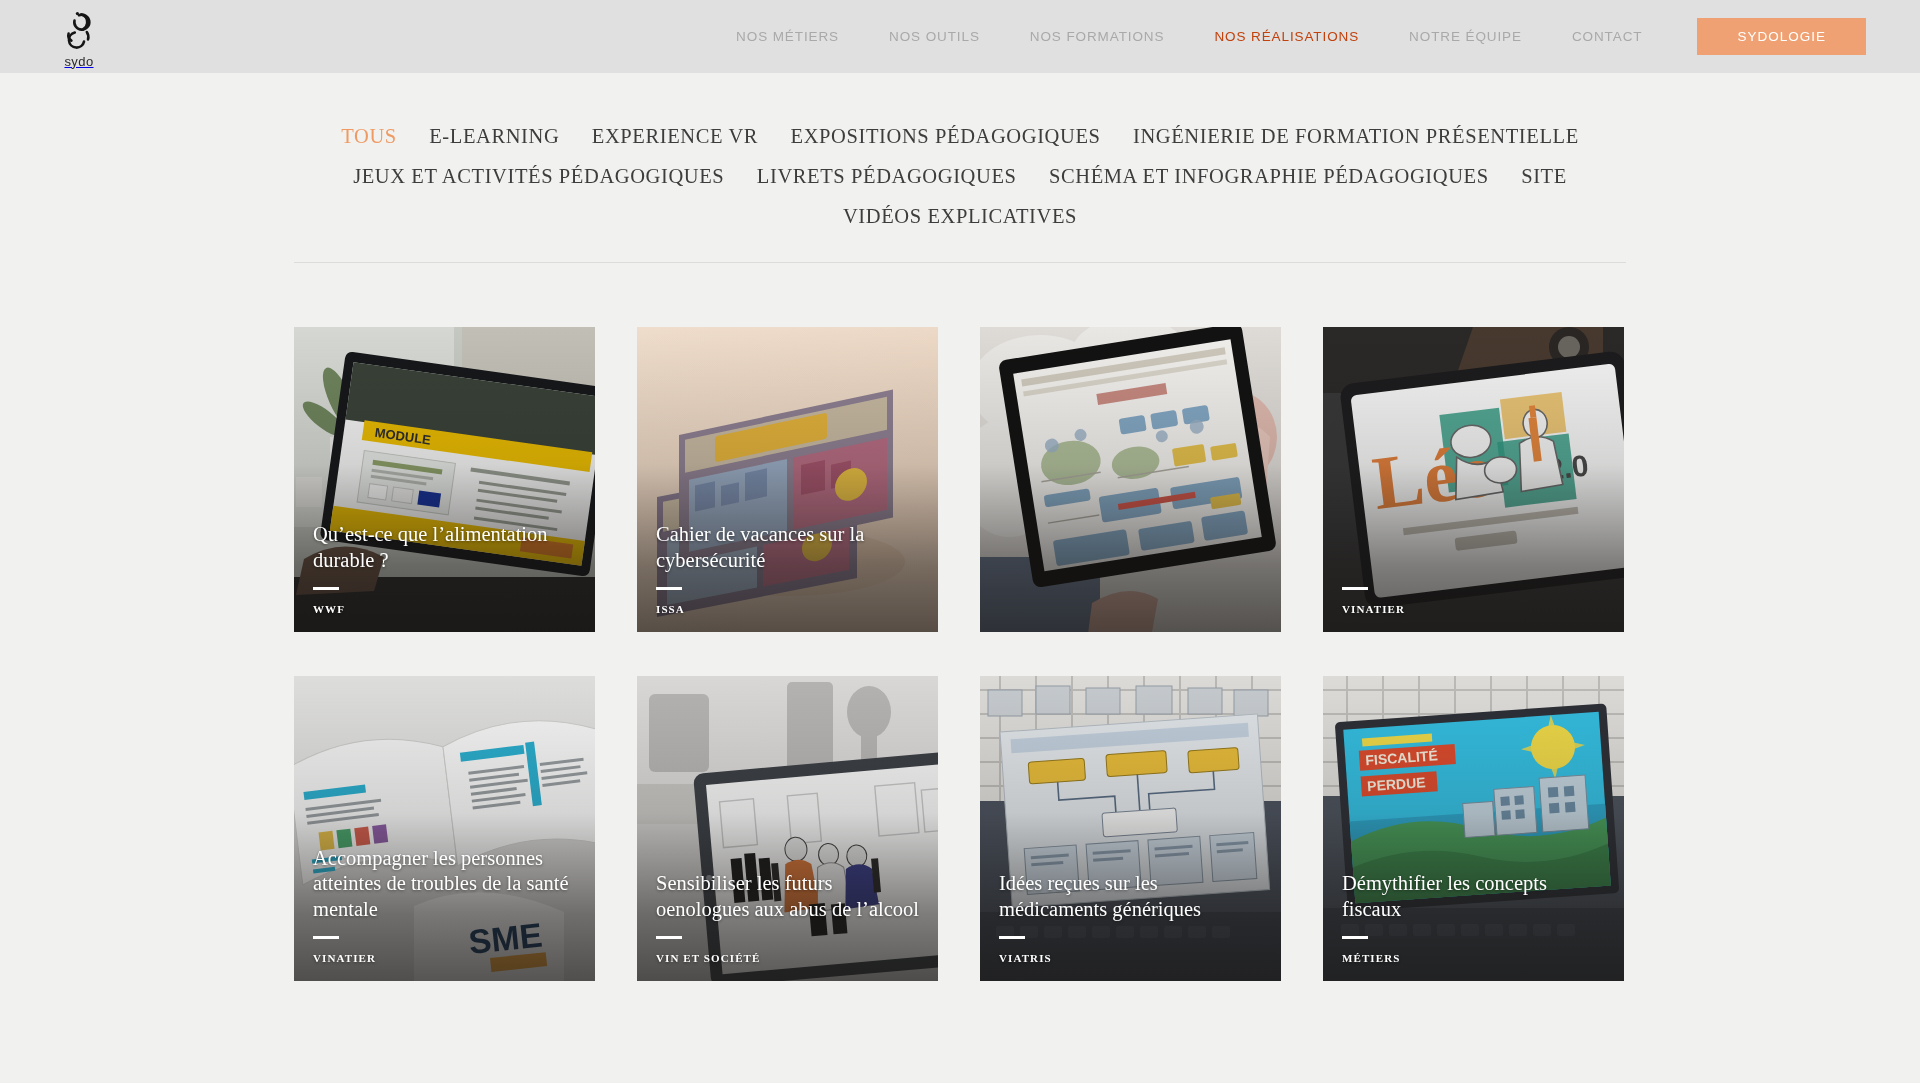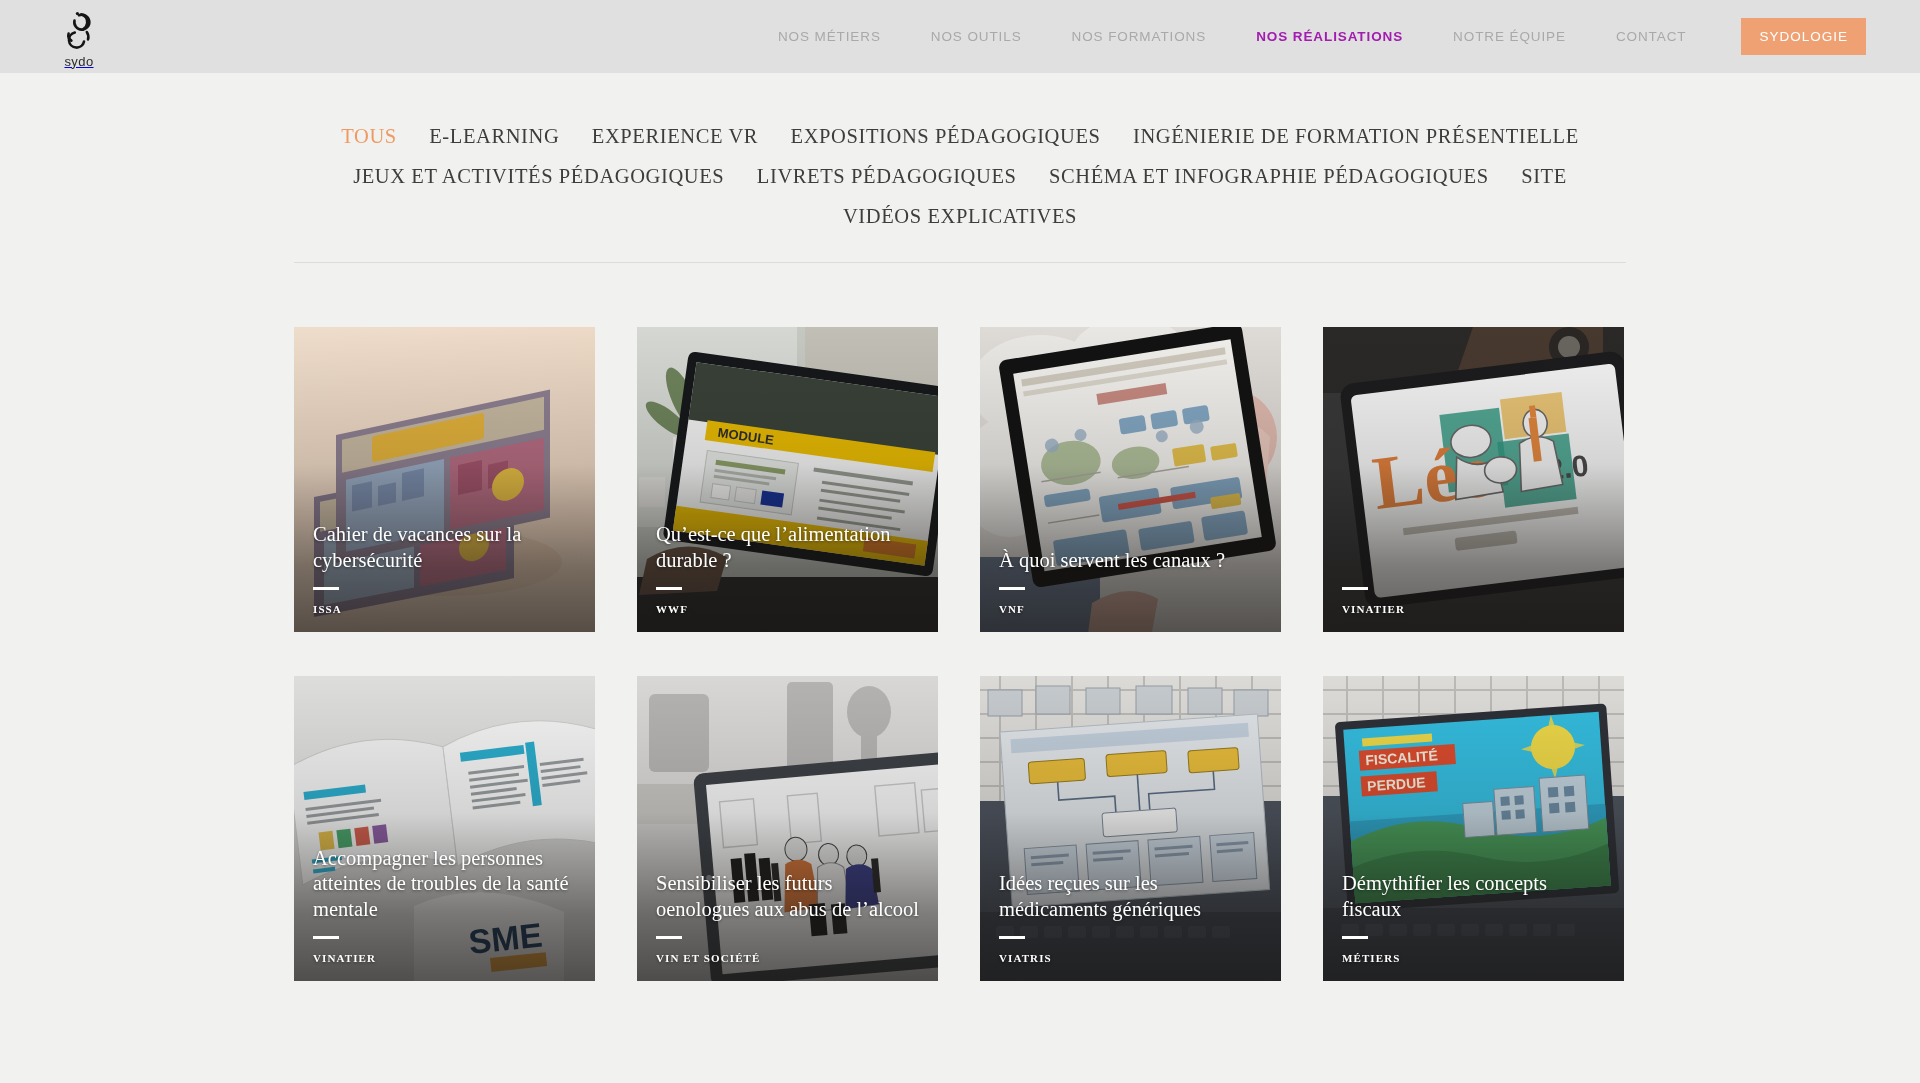--- a/index.html
+++ b/index.html
@@ -54,29 +54,29 @@
   .nav-link {
     font-size: 13.5px;
     letter-spacing: .9px;
     color: #a9a9a9;
     text-decoration: none;
     padding: 0 21px;
     white-space: nowrap;
     font-weight: 400;
     cursor: pointer;
   }
-  .nav-link.is-active { color: #a21caf; font-weight: 700; }
+  .nav-link.is-active { color: #c2410c; font-weight: 400; }
 
   .nav-cta {
     margin-left: 26px;
     background: #efa173;
     color: #ffffff;
     font-size: 13.5px;
     letter-spacing: 1px;
-    padding: 11px 18px;
+    padding: 11px 40px;
     text-decoration: none;
     display: inline-block;
     cursor: pointer;
     border: none;
     font-family: "Liberation Sans", sans-serif;
   }
 
   
   .filter-wrap {
     padding: 44px 0 15px;
@@ -210,66 +210,20 @@
       <a class="filter-link" href="#">LIVRETS PÉDAGOGIQUES</a>
       <a class="filter-link" href="#">SCHÉMA ET INFOGRAPHIE PÉDAGOGIQUES</a>
       <a class="filter-link" href="#">SITE</a>
       <a class="filter-link" href="#">VIDÉOS EXPLICATIVES</a>
     </div>
 
   </div>
 </section>
 
 <main class="projects">
-
-  <a class="card" href="#">
-    <div class="card-media">
-      <svg viewBox="0 0 301 305" preserveAspectRatio="xMidYMid slice" aria-hidden="true">
-        <defs>
-          <linearGradient id="c1bg" x1="0" y1="0" x2="0.3" y2="1">
-            <stop offset="0" stop-color="#fbe8d6"></stop>
-              <stop offset="1" stop-color="#f3d9c2"></stop>
-          </linearGradient>
-        </defs>
-        <rect width="301" height="305" fill="url(#c1bg)"></rect>
-        <ellipse cx="150" cy="235" rx="118" ry="34" fill="#e3c4a9" opacity=".55"></ellipse>
-        <g transform="translate(20,170) skewY(-11)">
-          <rect width="200" height="120" fill="#8e7f96"></rect>
-          <rect x="6" y="6" width="188" height="30" fill="#d9c9b0"></rect>
-          <rect x="34" y="9" width="96" height="23" rx="3" fill="#e8b73a"></rect>
-          <rect x="10" y="44" width="90" height="66" fill="#a8b9cf"></rect>
-          <rect x="106" y="44" width="86" height="66" fill="#c0738a"></rect>
-          <circle cx="160" cy="80" r="15" fill="#efc245"></circle>
-        </g>
-        <g transform="translate(42,108) skewY(-12)">
-          <rect width="214" height="128" fill="#938497"></rect>
-          <rect x="6" y="6" width="202" height="33" fill="#cfc0a8"></rect>
-          <rect x="36" y="9" width="112" height="26" rx="3" fill="#ecb93c"></rect>
-          <rect x="10" y="47" width="98" height="72" fill="#9fb2cb"></rect>
-          <rect x="114" y="47" width="94" height="72" fill="#bc6f86"></rect>
-          <g fill="#7f93b5">
-            <rect x="16" y="54" width="20" height="26"></rect>
-              <rect x="42" y="60" width="18" height="20"></rect>
-            <rect x="66" y="52" width="22" height="28"></rect>
-          </g>
-          <g fill="#a8556e">
-            <rect x="122" y="56" width="24" height="30"></rect>
-              <rect x="152" y="62" width="20" height="24"></rect>
-          </g>
-          <circle cx="172" cy="86" r="16" fill="#f0c544"></circle>
-        </g>
-      </svg>
-    </div>
-    <div class="card-veil"></div>
-    <div class="card-body">
-      <h3 class="card-title">Cahier de vacances sur la cybersécurité</h3>
-      <div class="card-rule"></div>
-      <div class="card-client">ISSA</div>
-    </div>
-  </a>
 
   <a class="card" href="#">
     <div class="card-media">
       <svg viewBox="0 0 301 305" preserveAspectRatio="xMidYMid slice" aria-hidden="true">
         <rect width="301" height="305" fill="#cfd2cb"></rect>
         <rect x="0" y="0" width="160" height="200" fill="#dfe2dd"></rect>
         <rect x="168" y="0" width="133" height="120" fill="#cbc8bf"></rect>
         <g fill="#5f7a4b" opacity=".85">
           <ellipse cx="46" cy="72" rx="11" ry="34" transform="rotate(-24 46 72)"></ellipse>
           <ellipse cx="64" cy="64" rx="10" ry="30" transform="rotate(14 64 64)"></ellipse>
@@ -309,20 +263,66 @@
     <div class="card-body">
       <h3 class="card-title">Qu’est-ce que l’alimentation durable ?</h3>
       <div class="card-rule"></div>
       <div class="card-client">WWF</div>
     </div>
   </a>
 
   <a class="card" href="#">
     <div class="card-media">
       <svg viewBox="0 0 301 305" preserveAspectRatio="xMidYMid slice" aria-hidden="true">
+        <defs>
+          <linearGradient id="c1bg" x1="0" y1="0" x2="0.3" y2="1">
+            <stop offset="0" stop-color="#fbe8d6"></stop>
+              <stop offset="1" stop-color="#f3d9c2"></stop>
+          </linearGradient>
+        </defs>
+        <rect width="301" height="305" fill="url(#c1bg)"></rect>
+        <ellipse cx="150" cy="235" rx="118" ry="34" fill="#e3c4a9" opacity=".55"></ellipse>
+        <g transform="translate(20,170) skewY(-11)">
+          <rect width="200" height="120" fill="#8e7f96"></rect>
+          <rect x="6" y="6" width="188" height="30" fill="#d9c9b0"></rect>
+          <rect x="34" y="9" width="96" height="23" rx="3" fill="#e8b73a"></rect>
+          <rect x="10" y="44" width="90" height="66" fill="#a8b9cf"></rect>
+          <rect x="106" y="44" width="86" height="66" fill="#c0738a"></rect>
+          <circle cx="160" cy="80" r="15" fill="#efc245"></circle>
+        </g>
+        <g transform="translate(42,108) skewY(-12)">
+          <rect width="214" height="128" fill="#938497"></rect>
+          <rect x="6" y="6" width="202" height="33" fill="#cfc0a8"></rect>
+          <rect x="36" y="9" width="112" height="26" rx="3" fill="#ecb93c"></rect>
+          <rect x="10" y="47" width="98" height="72" fill="#9fb2cb"></rect>
+          <rect x="114" y="47" width="94" height="72" fill="#bc6f86"></rect>
+          <g fill="#7f93b5">
+            <rect x="16" y="54" width="20" height="26"></rect>
+              <rect x="42" y="60" width="18" height="20"></rect>
+            <rect x="66" y="52" width="22" height="28"></rect>
+          </g>
+          <g fill="#a8556e">
+            <rect x="122" y="56" width="24" height="30"></rect>
+              <rect x="152" y="62" width="20" height="24"></rect>
+          </g>
+          <circle cx="172" cy="86" r="16" fill="#f0c544"></circle>
+        </g>
+      </svg>
+    </div>
+    <div class="card-veil"></div>
+    <div class="card-body">
+      <h3 class="card-title">Cahier de vacances sur la cybersécurité</h3>
+      <div class="card-rule"></div>
+      <div class="card-client">ISSA</div>
+    </div>
+  </a>
+
+  <a class="card" href="#">
+    <div class="card-media">
+      <svg viewBox="0 0 301 305" preserveAspectRatio="xMidYMid slice" aria-hidden="true">
         <rect width="301" height="305" fill="#e9e6e2"></rect>
         <g fill="#f5f3f0">
           <ellipse cx="60" cy="60" rx="70" ry="52"></ellipse>
             <ellipse cx="150" cy="30" rx="60" ry="40"></ellipse>
           <ellipse cx="30" cy="150" rx="52" ry="60"></ellipse>
         </g>
         <rect x="0" y="230" width="120" height="75" fill="#6b7a92"></rect>
         <ellipse cx="255" cy="110" rx="42" ry="46" fill="#e8c1b6"></ellipse>
         <path d="M222 110 q36 -34 68 0 l-4 54 -62 2 Z" fill="#f0cfc4"></path>
         <g transform="translate(18,34) rotate(-9)">
@@ -361,25 +361,20 @@
           <g stroke="#b3b0a5" stroke-width="1.4" fill="none">
             <path d="M24 126 h60"></path>
               <path d="M100 134 h72"></path>
               <path d="M24 168 h52"></path>
           </g>
         </g>
         <path d="M112 276 q36 -22 66 -4 l-6 33 -64 2 Z" fill="#d9b0a0"></path>
       </svg>
     </div>
     <div class="card-veil"></div>
-    <div class="card-body">
-      <h3 class="card-title">À quoi servent les canaux ?</h3>
-      <div class="card-rule"></div>
-      <div class="card-client">VNF</div>
-    </div>
   </a>
 
   <a class="card" href="#">
     <div class="card-media">
       <svg viewBox="0 0 301 305" preserveAspectRatio="xMidYMid slice" aria-hidden="true">
         <rect width="301" height="305" fill="#39393a"></rect>
         <rect x="0" y="0" width="301" height="66" fill="#2c2a28"></rect>
         <path d="M150 0 h130 v58 h-150 Z" fill="#4a3b30"></path>
         <circle cx="246" cy="20" r="20" fill="#2a2725"></circle>
         <circle cx="246" cy="20" r="11" fill="#6d6a63"></circle>

